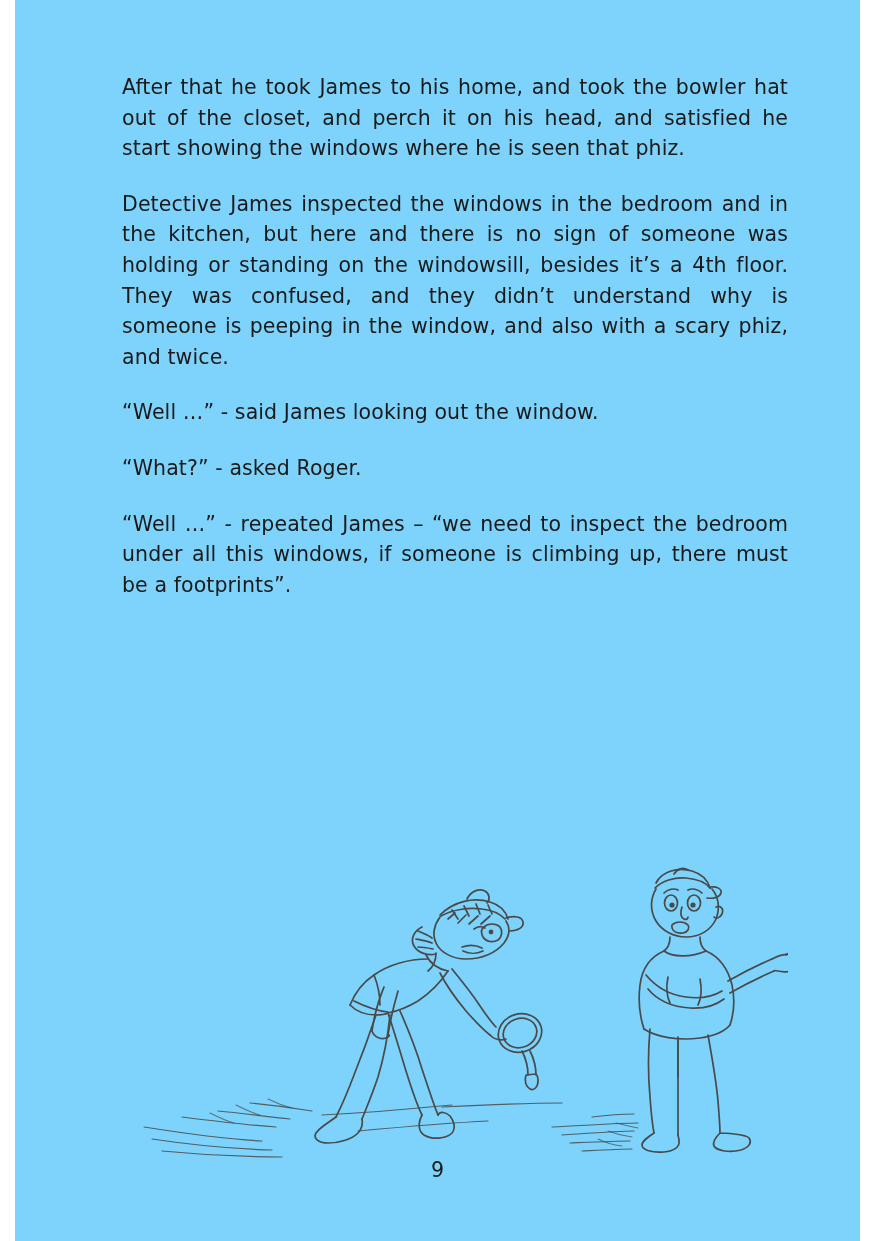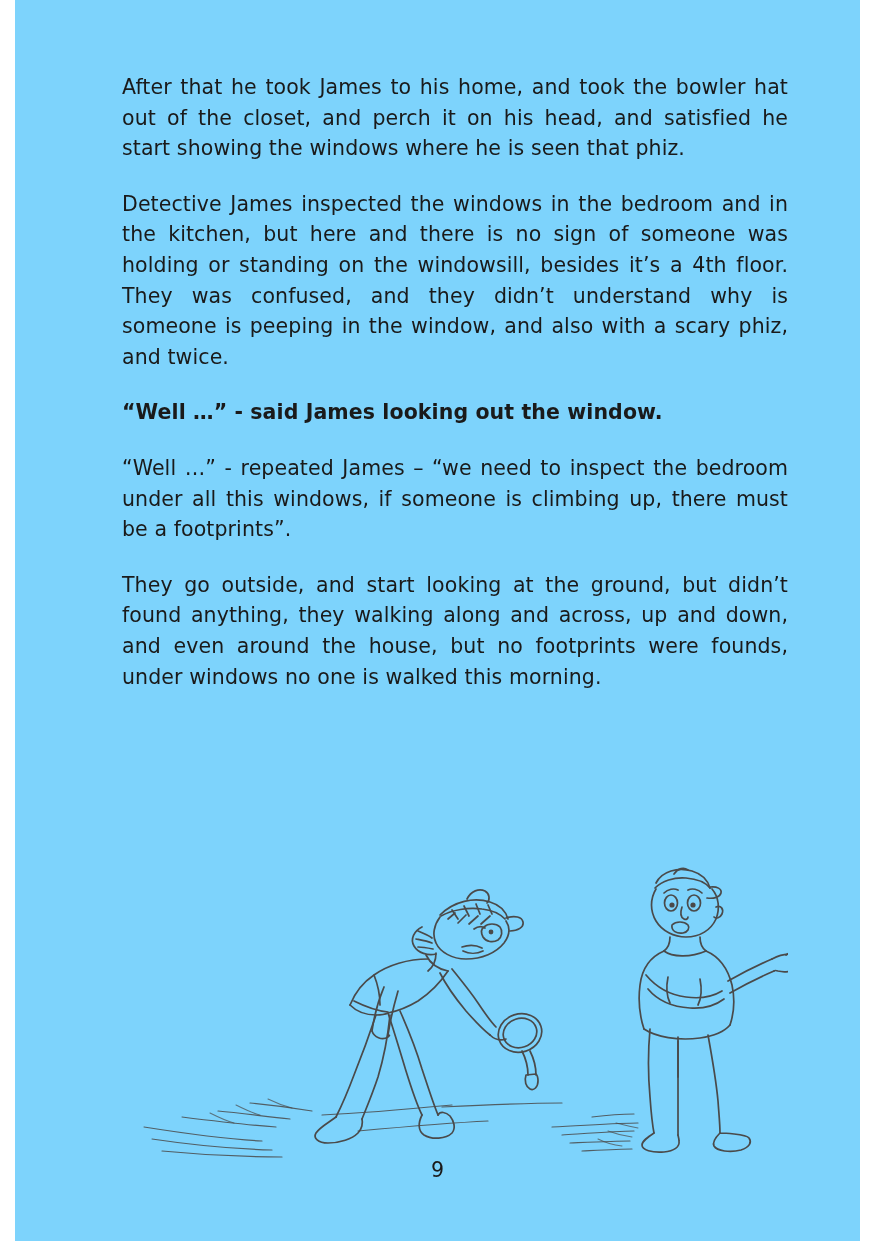--- a/index.html
+++ b/index.html
@@ -31,21 +31,20 @@
     line-height: 30.6px;
     text-align: justify;
     text-justify: inter-word;
     letter-spacing: 0.1px;
   }
   .para + .para {
     margin-top: 25px;
   }
   .para.nojustify {
     text-align: left;
-    font-weight: bold;
   }
   .figure {
     position: absolute;
     left: 107px;
     top: 855px;
     width: 666px;
     height: 310px;
   }
   .figure svg {
     display: block;
@@ -65,22 +64,22 @@
 </style>
 </head>
 <body>
 
 <div class="page">
 
   <div class="content">
     <p class="para">After that he took James to his home, and took the bowler hat out of the closet, and perch it on his head, and satisfied he start showing the windows where he is seen that phiz.</p>
     <p class="para">Detective James inspected the windows in the bedroom and in the kitchen, but here and there is no sign of someone was holding or standing on the windowsill, besides it’s a 4th floor. They was confused, and they didn’t understand why is someone is peeping in the window, and also with a scary phiz, and twice.</p>
     <p class="para nojustify">“Well …” - said James looking out the window.</p>
+    <p class="para nojustify">“What?” - asked Roger.</p>
     <p class="para">“Well …” - repeated James – “we need to inspect the bedroom under all this windows, if someone is climbing up, there must be a footprints”.</p>
-    <p class="para">They go outside, and start looking at the ground, but didn’t found anything, they walking along and across, up and down, and even around the house, but no footprints were founds, under windows no one is walked this morning.</p>
   </div>
 
   <div class="figure">
     <svg viewBox="0 0 666 310" xmlns="http://www.w3.org/2000/svg" fill="none" stroke="#4a4a4a" stroke-width="1.7" stroke-linecap="round" stroke-linejoin="round">
 
       <g stroke-width="1.7">
         <path d="M318 60 C332 46 352 42 368 47 C378 50 384 57 386 64"></path>
         <path d="M319 61 C330 55 346 52 360 54 C370 55 378 59 383 64"></path>
         <path d="M384 63 C393 60 400 62 401 67 C402 72 396 76 388 76"></path>
         <path d="M345 44 C349 36 357 33 363 36 C368 39 368 45 365 48"></path>

